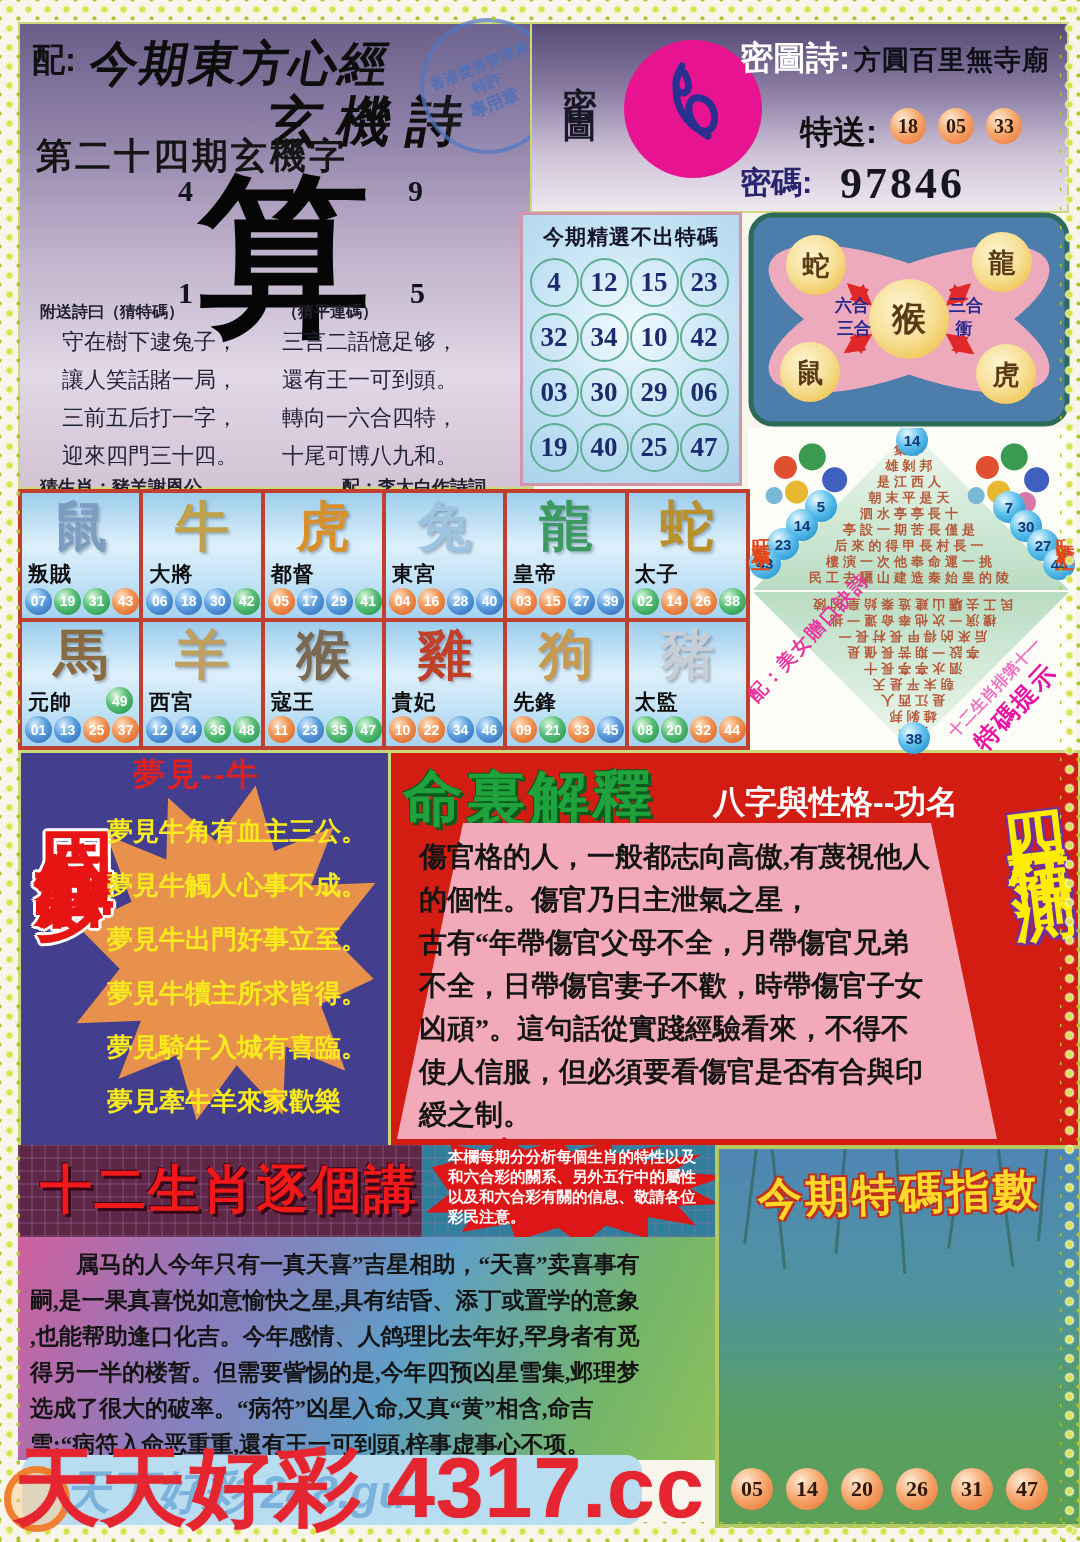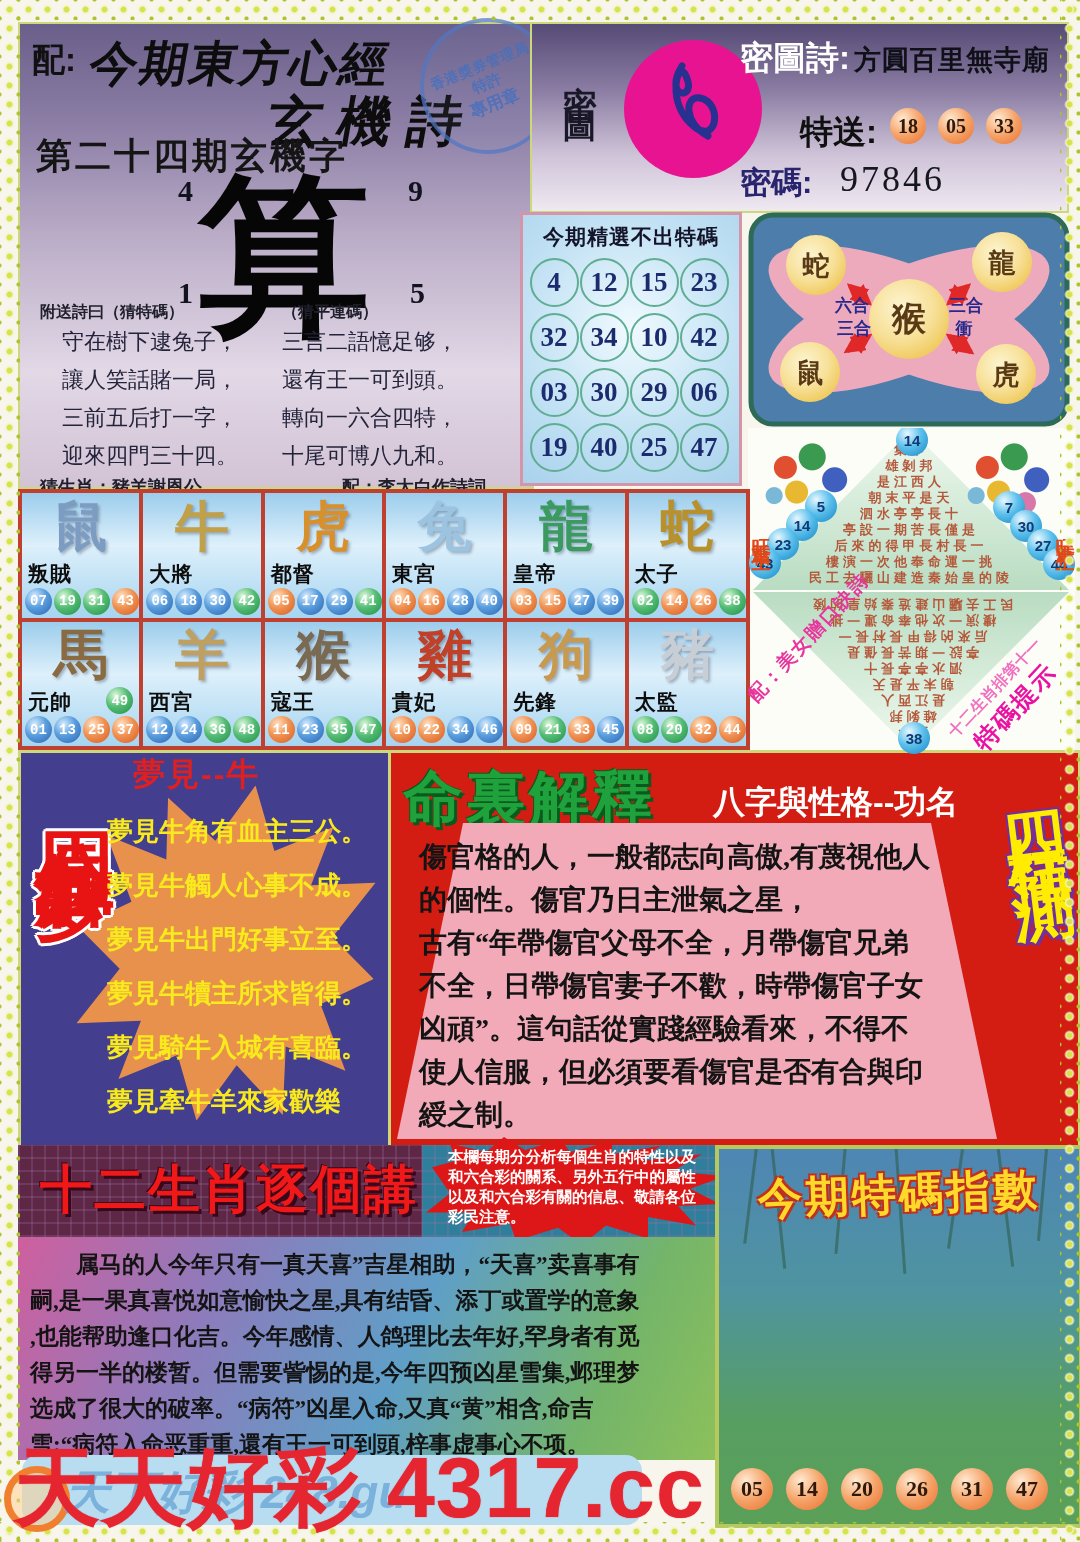--- a/index.html
+++ b/index.html
@@ -43,21 +43,21 @@
   .panel-secret{left:530px;top:22px;width:535px;height:187px;
     background:linear-gradient(180deg,#564b76 0%,#8a7ca2 35%,#cfc3d8 70%,#efe9f1 100%);
     border:2px solid #cdd87a;}
   .secret-vert{left:24px;top:34px;writing-mode:vertical-rl;font-size:34px;font-weight:800;color:#181826;
     letter-spacing:26px;font-family:"Liberation Serif",serif;}
   .pink-circle{left:92px;top:16px;width:138px;height:138px;border-radius:50%;background:#e81390;}
   .splabel{left:208px;top:12px;font-size:33px;font-weight:900;color:#fff;}
   .sptext{left:322px;top:18px;font-size:27px;font-weight:700;color:#101018;letter-spacing:1px;}
   .tesong{left:268px;top:86px;font-size:33px;font-weight:900;color:#101010;}
   .mima-l{left:208px;top:138px;font-size:31px;font-weight:900;color:#28246e;}
-  .mima-v{left:308px;top:134px;font-size:36px;font-weight:400;color:#16161e;letter-spacing:3px;}
+  .mima-v{left:308px;top:134px;font-size:44px;font-weight:700;color:#16161e;letter-spacing:3px;}
 
   
   .panel-excl{left:520px;top:212px;width:216px;height:268px;background:
      radial-gradient(circle at 50% 42%,#f0faff 0%,#c3e2f4 55%,#a9d2ec 100%);
      border:3px solid #d595a8;}
   .excl-title{left:0;top:8px;width:100%;text-align:center;font-size:21px;font-weight:900;color:#14142a;letter-spacing:1px;}
   .excl-grid{left:6px;top:40px;width:200px;height:220px;display:grid;
      grid-template-columns:repeat(4,1fr);grid-template-rows:repeat(4,1fr);place-items:center;}
   .xnum{display:flex;align-items:center;justify-content:center;width:45px;height:45px;border:2.5px solid #5fae93;
      border-radius:50%;color:#1c2a6e;font:700 27px "Liberation Serif",serif;}
@@ -96,21 +96,21 @@
      grid-template-rows:repeat(2,1fr);background:#bfe2f6;border:2px solid #c04030;}
   .zcell{position:relative;border:2px solid #c04030;background:linear-gradient(180deg,#9ccdec 0%,#ddf0fb 42%,#a6d4f0 100%);overflow:hidden;}
   .zanimal{height:68px;display:flex;align-items:center;justify-content:center;font-size:54px;font-weight:700;
      text-shadow:2px 2px 3px rgba(20,30,60,.3);}
   .ztitle{position:absolute;left:6px;bottom:30px;font-size:21px;font-weight:900;color:#0d0d0d;letter-spacing:1px;}
   .zballs{position:absolute;left:3px;bottom:3px;display:flex;gap:2px;}
   .ball{display:inline-flex;align-items:center;justify-content:center;border-radius:50%;color:#fff;font-weight:700;}
   .ball[data-color="blue"]{background:radial-gradient(circle at 35% 30%,#d6ecff,#5a9ede 45%,#2a62b0);}
   .ball[data-color="green"]{background:radial-gradient(circle at 35% 30%,#dcf8dc,#55bd75 45%,#1f8f45);}
   .ball[data-color="orange"]{background:radial-gradient(circle at 35% 30%,#ffe2c4,#f09252 45%,#d85a22);}
-  .zball{width:27px;height:27px;font-size:14px;font-family:Liberation Mono, monospace;}
+  .zball{width:27px;height:27px;font-size:14px;font-family:Liberation Sans, sans-serif;}
   .extra49{position:absolute;right:6px;bottom:32px;}
   [data-animal="rat"]{color:#7c9cc2;}  [data-animal="ox"]{color:#c0a048;}
   [data-animal="tiger"]{color:#d8902c;}[data-animal="rabbit"]{color:#9cc4e0;}
   [data-animal="dragon"]{color:#3a9a60;}[data-animal="snake"]{color:#b8912c;}
   [data-animal="horse"]{color:#8a6a40;}[data-animal="goat"]{color:#c0a060;}
   [data-animal="monkey"]{color:#7a6a52;}[data-animal="rooster"]{color:#c04028;}
   [data-animal="dog"]{color:#c89a50;}  [data-animal="pig"]{color:#c8ced6;}
 
   
   .panel-dream{left:18px;top:750px;width:367px;height:392px;background:#443e8e;border:3px solid #cdd87a;overflow:hidden;}

